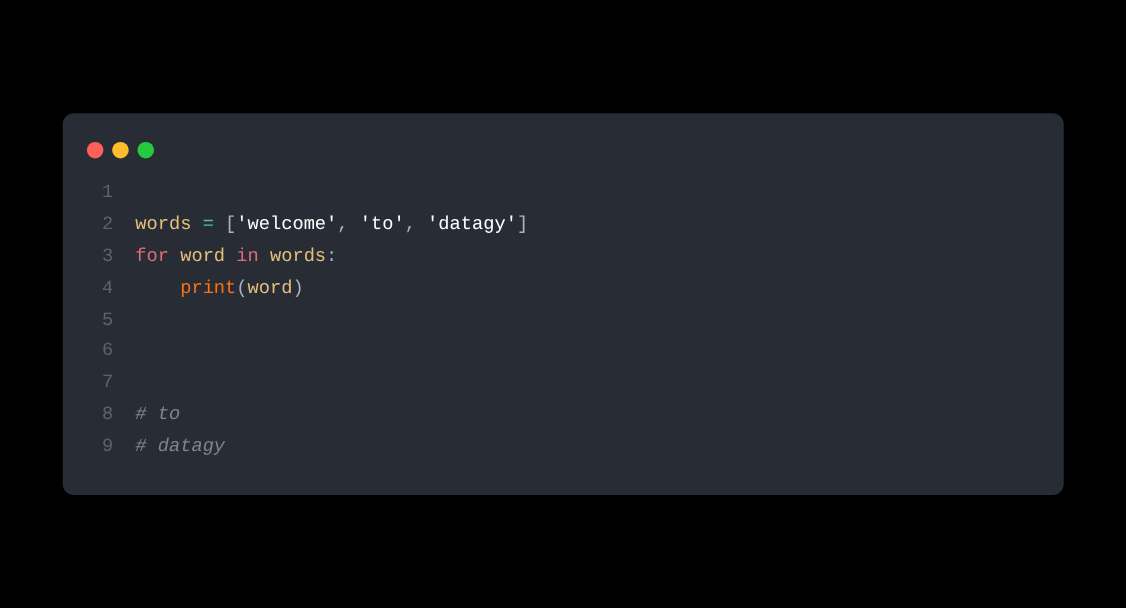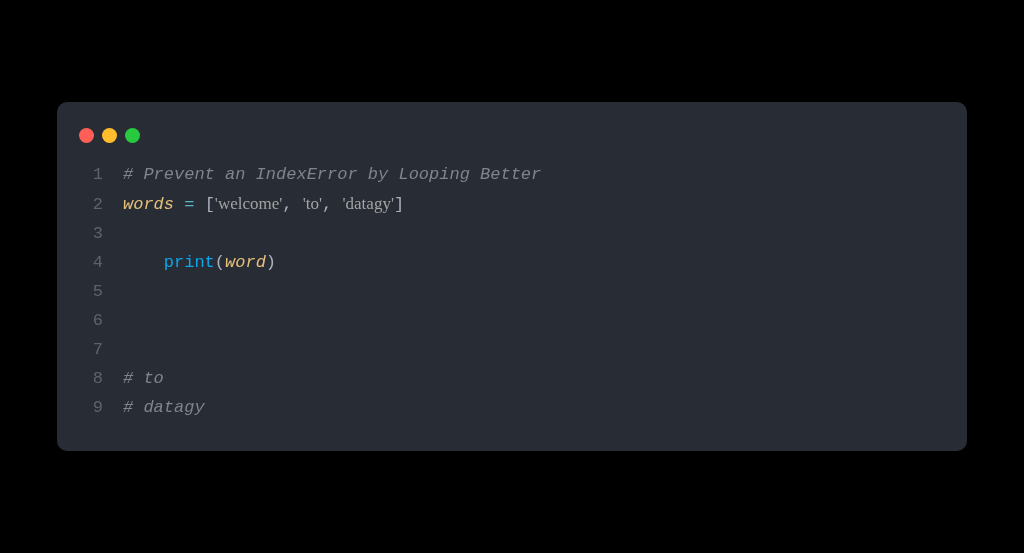--- a/index.html
+++ b/index.html
@@ -50,49 +50,49 @@
       width: 24px;
       text-align: right;
       margin-right: 20px;
       user-select: none;
       flex-shrink: 0;
     }
     .code-content {
       white-space: pre;
     }
     .comment { color: #7f848e; font-style: italic; }
-    .ident { color: #e5c07b; font-style: italic; }
+    .ident { color: #e5c07b; }
     .operator { color: #56b6c2; }
     .bracket { color: #abb2bf; }
-    .string { color: #a3a3a3; font-family: Liberation Serif, serif; }
+    .string { color: #ffffff; }
     .punct { color: #abb2bf; }
     .keyword-red { color: #e06c75; }
-    .function { color: #0ea5e9; }
+    .function { color: #f97316; }
     .plain { color: #abb2bf; }
   </style>
 </head>
 <body>
 
 <div class="editor-window">
   <div class="traffic-lights">
     <div class="traffic-light red"></div>
     <div class="traffic-light yellow"></div>
     <div class="traffic-light green"></div>
   </div>
   <div class="code-area" id="code-area">
   <div class="code-line">
         <span class="line-number">1</span>
-        <span class="code-content"><span class="comment"># Prevent an IndexError by Looping Better</span></span>
       </div>
       <div class="code-line">
         <span class="line-number">2</span>
         <span class="code-content"><span class="ident">words</span><span class="plain"> </span><span class="operator">=</span><span class="plain"> </span><span class="bracket">[</span><span class="string">'welcome'</span><span class="punct">, </span><span class="string">'to'</span><span class="punct">, </span><span class="string">'datagy'</span><span class="bracket">]</span></span>
       </div>
       <div class="code-line">
         <span class="line-number">3</span>
+        <span class="code-content"><span class="keyword-red">for</span><span class="plain"> </span><span class="ident">word</span><span class="plain"> </span><span class="keyword-red">in</span><span class="plain"> </span><span class="ident">words</span><span class="punct">:</span></span>
       </div>
       <div class="code-line">
         <span class="line-number">4</span>
         <span class="code-content"><span class="plain">    </span><span class="function">print</span><span class="bracket">(</span><span class="ident">word</span><span class="bracket">)</span></span>
       </div>
       <div class="code-line">
         <span class="line-number">5</span>
         <span class="code-content"></span>
       </div>
       <div class="code-line">

